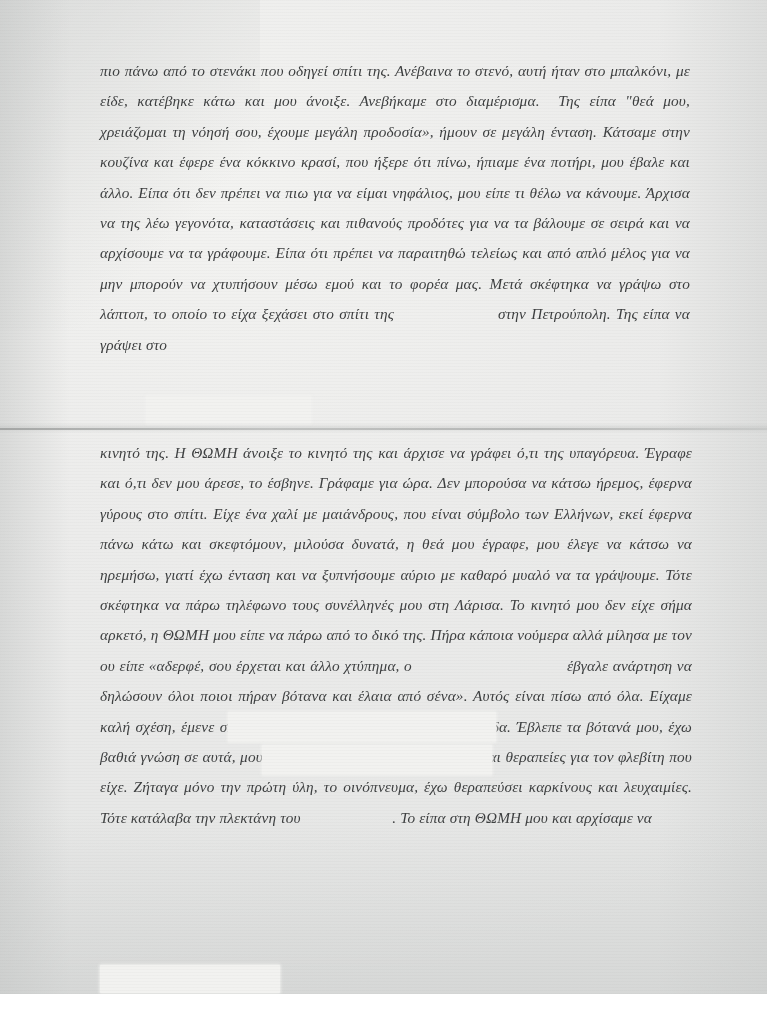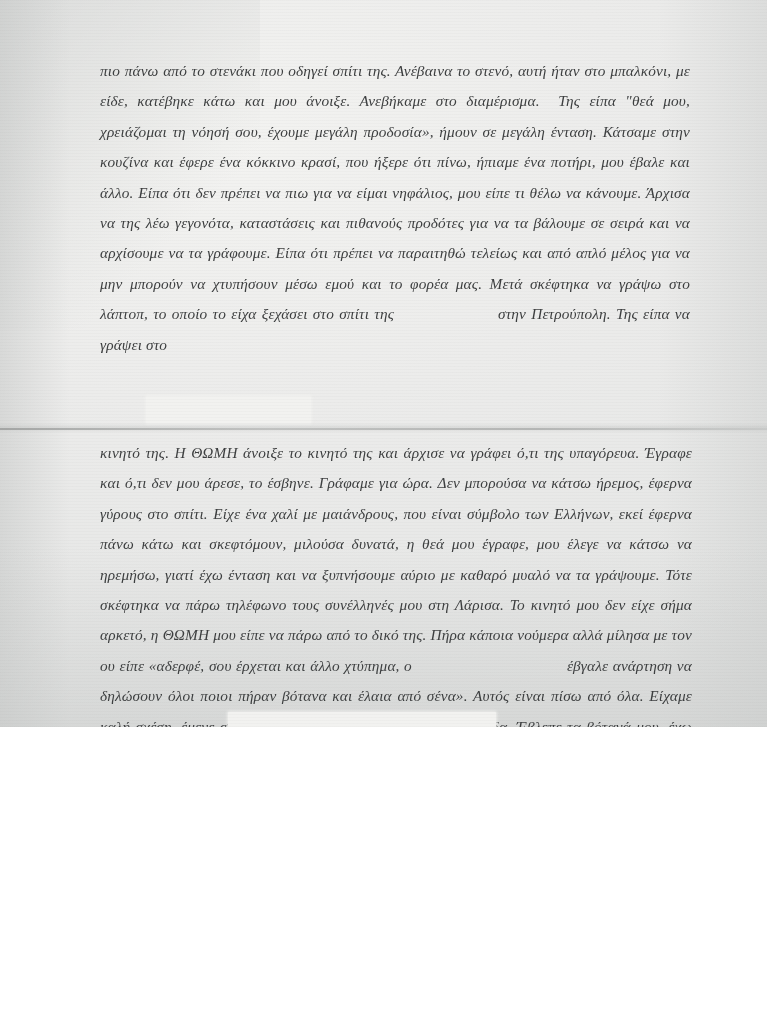--- a/index.html
+++ b/index.html
@@ -11,21 +11,21 @@
     width: 767px;
     height: 1023px;
     overflow: hidden;
     font-family: "Liberation Serif", serif;
   }
 
   
   .page {
     position: relative;
     width: 767px;
-    height: 727px;
+    height: 994px;
     background:
       radial-gradient(ellipse 120% 80% at 30% 20%, #f3f3f1 0%, #ececeb 45%, #e4e5e4 100%);
     overflow: hidden;
   }
 
   
   .shade-top-left {
     position: absolute;
     left: 0; top: 0;
     width: 260px; height: 330px;

